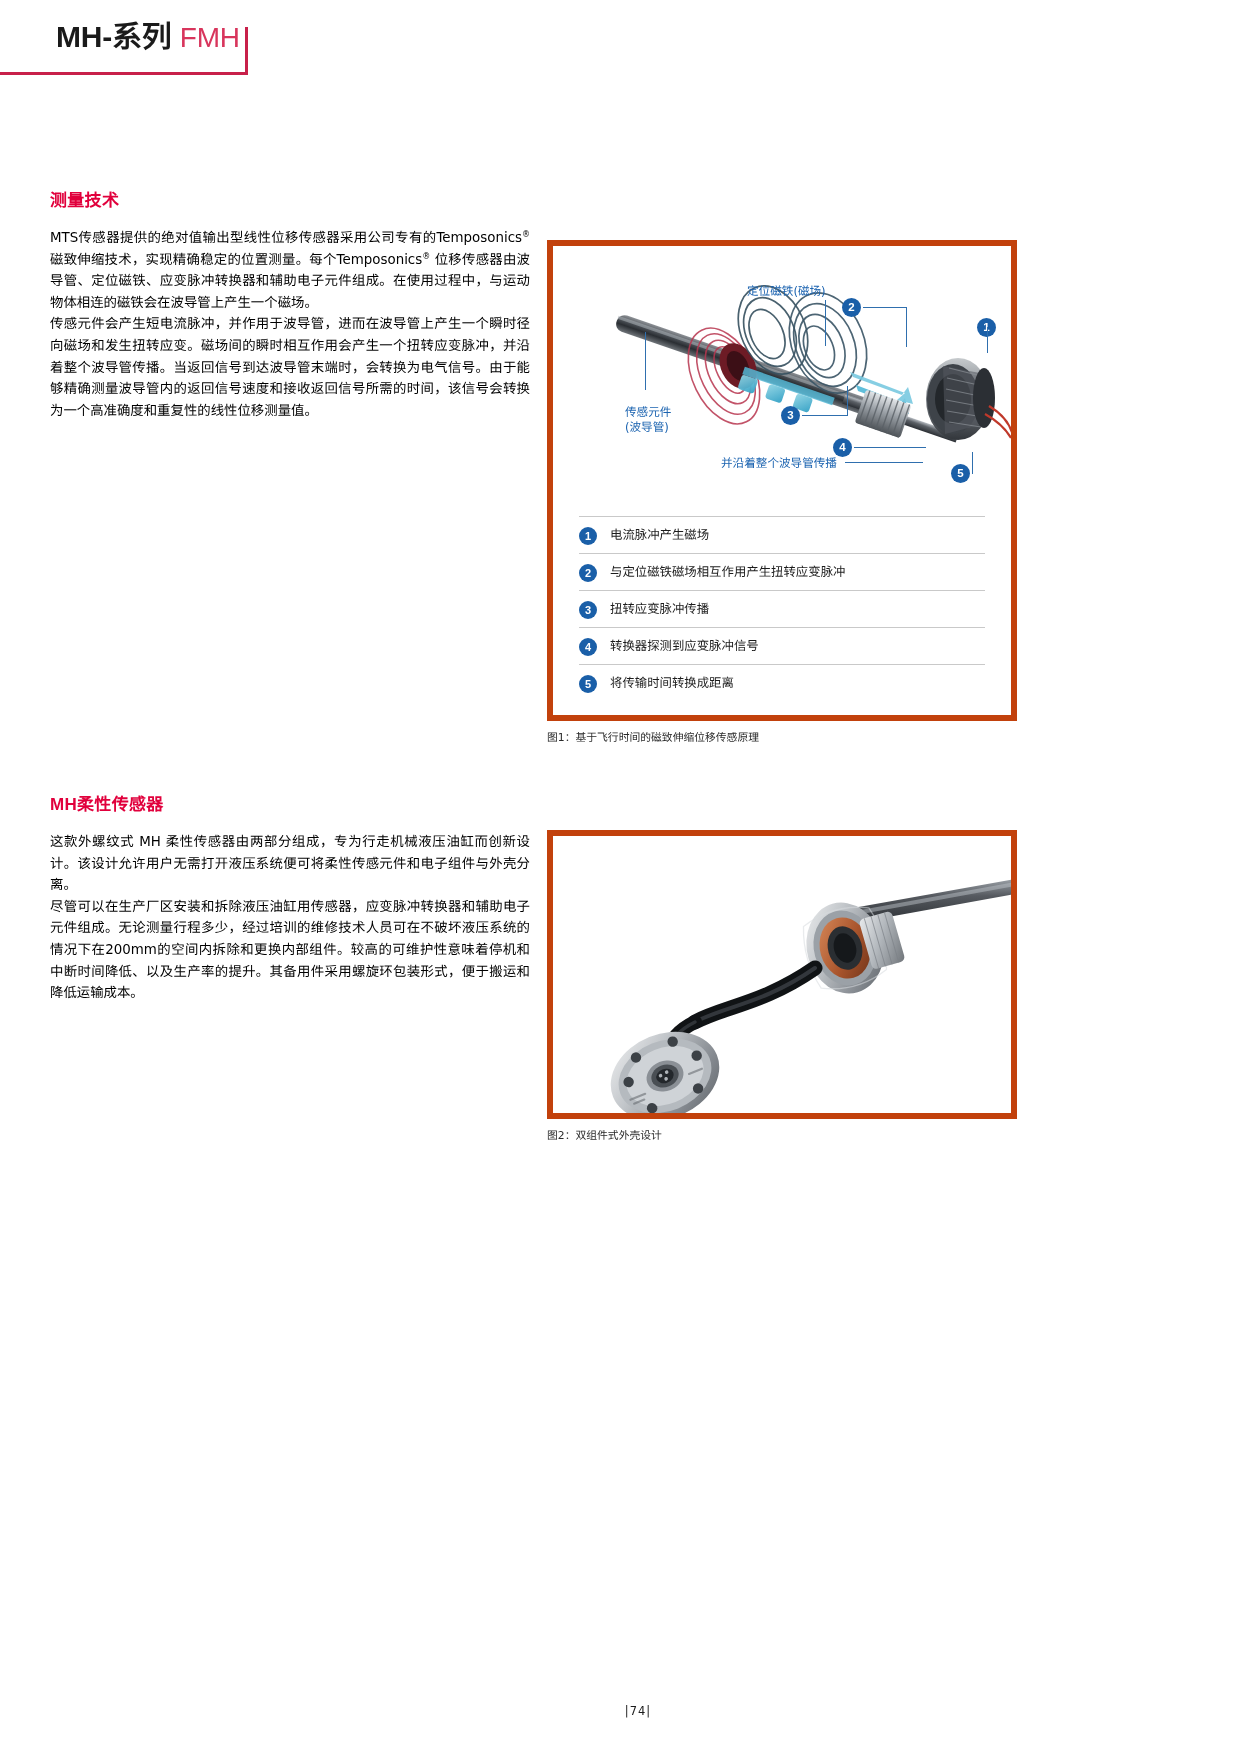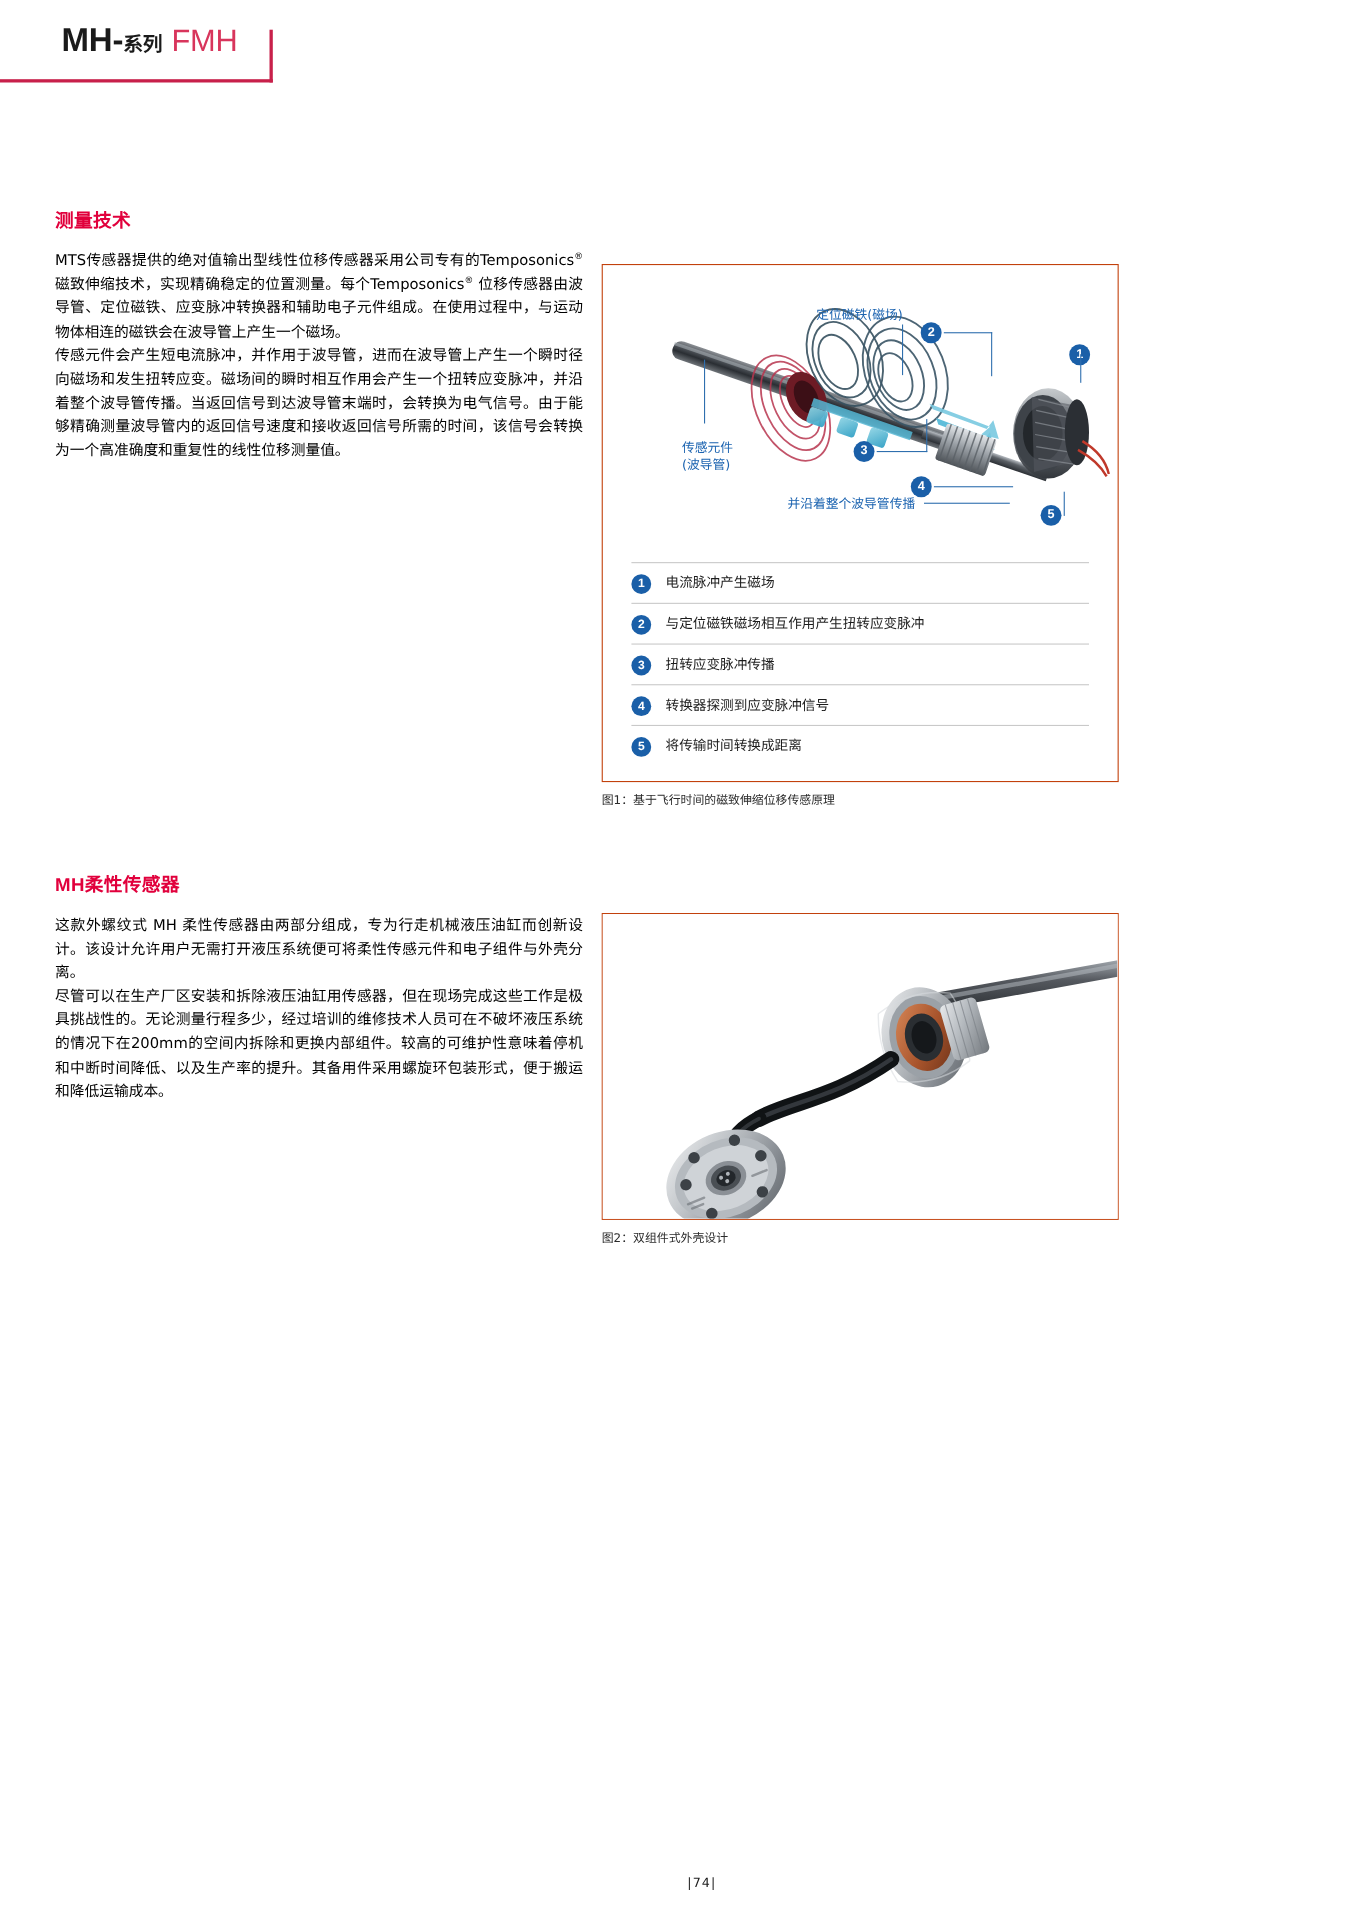--- a/index.html
+++ b/index.html
@@ -37,21 +37,21 @@
   .header-title {
     position: absolute;
     left: 56px; top: 22px;
     font-size: 30px;
     font-weight: 700;
     letter-spacing: -0.2px;
     white-space: nowrap;
     line-height: 1;
   }
   .header-title .t-mh { color: #1a1a1a; }
-  .header-title .t-series { color: #1a1a1a; font-size: 18px; }
+  .header-title .t-series { color: #1a1a1a; font-size: 30px; }
   .header-title .t-fmh { color: #d8355c; font-weight: 400; font-size: 28px; }
 
   
   .col-left {
     position: absolute;
     left: 50px;
     width: 480px;
   }
   .col-right {
     position: absolute;
@@ -77,21 +77,21 @@
   }
   p.body-text + p.body-text { margin-top: 0; }
 
   sup.reg { font-size: 8px; vertical-align: super; line-height: 0; }
 
   
   #sec1-text { top: 186px; }
   #sec1-fig  { top: 240px; }
 
   .figure-box {
-    border: 1px solid #c2410c;
+    border: 6px solid #c2410c;
     background: #ffffff;
     position: relative;
   }
   .fig-caption {
     margin-top: 7px;
     font-size: 10.8px;
     color: #2a2a2a;
     font-family: "DejaVu Sans", "Liberation Sans", sans-serif;
   }
 
@@ -381,21 +381,21 @@
       </div>
     </div>
   </div>
 
   <div class="fig-caption">图1：基于飞行时间的磁致伸缩位移传感原理</div>
 </div>
 
 <div class="col-left" id="sec2-text">
   <h2 class="section-title">MH柔性传感器</h2>
   <p class="body-text">这款外螺纹式 MH 柔性传感器由两部分组成，专为行走机械液压油缸而创新设计。该设计允许用户无需打开液压系统便可将柔性传感元件和电子组件与外壳分离。</p>
-  <p class="body-text">尽管可以在生产厂区安装和拆除液压油缸用传感器，但在现场完成这些工作是极具挑战性的。无论测量行程多少，经过培训的维修技术人员可在不破坏液压系统的情况下在200mm的空间内拆除和更换内部组件。较高的可维护性意味着停机和中断时间降低、以及生产率的提升。其备用件采用螺旋环包装形式，便于搬运和降低运输成本。</p>
+  <p class="body-text">尽管可以在生产厂区安装和拆除液压油缸用传感器，应变脉冲转换器和辅助电子元件组成。无论测量行程多少，经过培训的维修技术人员可在不破坏液压系统的情况下在200mm的空间内拆除和更换内部组件。较高的可维护性意味着停机和中断时间降低、以及生产率的提升。其备用件采用螺旋环包装形式，便于搬运和降低运输成本。</p>
 </div>
 
 <div class="col-right" id="sec2-fig">
   <div class="figure-box">
     <div class="photo2">
       <svg width="468" height="277" viewBox="0 0 468 277">
         <defs>
           <linearGradient id="flangeG" x1="0" y1="0" x2="1" y2="1">
             <stop offset="0%" stop-color="#f0f1f2"></stop>
             <stop offset="35%" stop-color="#c2c6ca"></stop>

